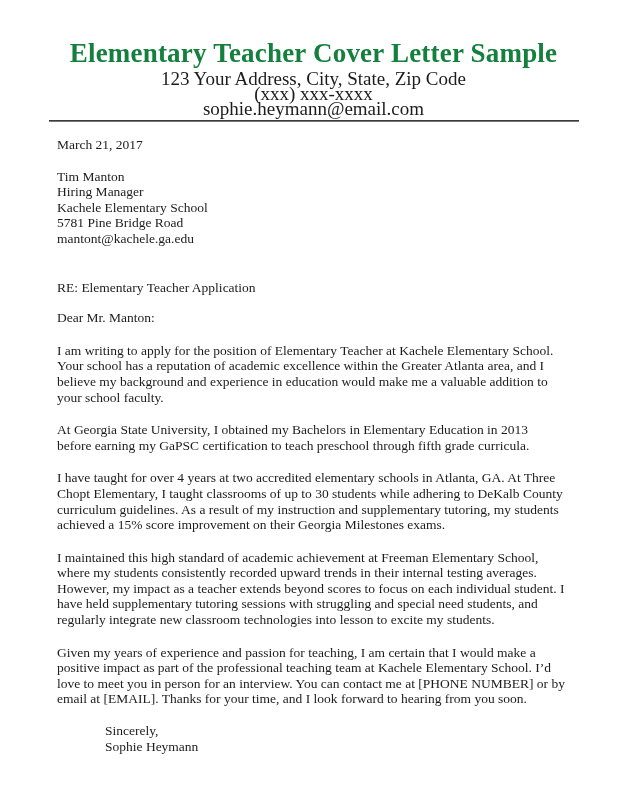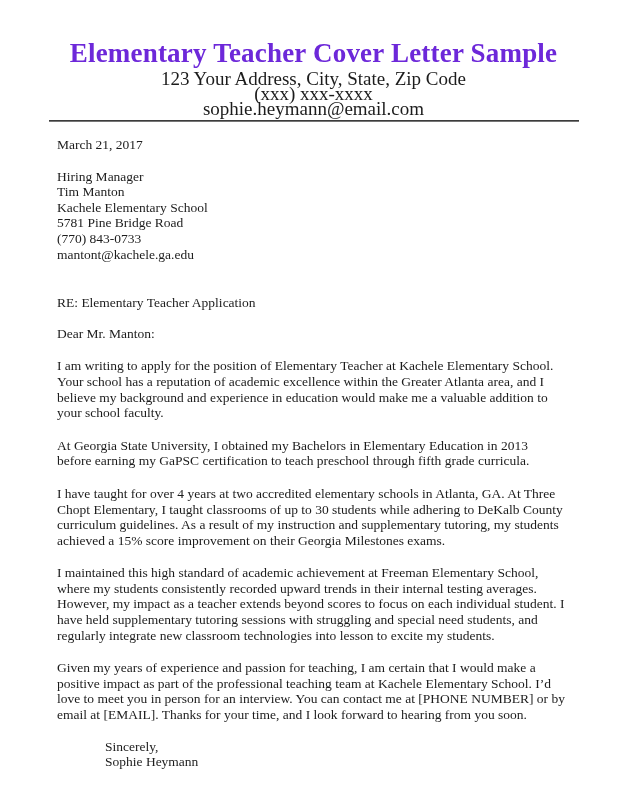--- a/index.html
+++ b/index.html
@@ -20,21 +20,21 @@
   }
   .letterhead {
     text-align: center;
     padding-top: 38px;
   }
   .letterhead-title {
     font-size: 27px;
     font-weight: bold;
     line-height: 30px;
     margin: 0;
-    color: #6d28d9;
+    color: #15803d;
     letter-spacing: 0.2px;
   }
   .letterhead-line {
     font-size: 19px;
     line-height: 15px;
     margin: 0;
   }
   .letterhead-line.first {
     margin-top: 3px;
   }
@@ -87,25 +87,24 @@
     <div class="letterhead-line">(xxx) xxx-xxxx</div>
     <div class="letterhead-line">sophie.heymann@email.com</div>
     <div class="header-divider"></div>
   </div>
 
   <div class="content">
 
     <div class="date-line">March 21, 2017</div>
 
     <div class="recipient-block">
+      <span class="recipient-line">Tim Manton</span>
       <span class="recipient-line">Hiring Manager</span>
-      <span class="recipient-line">Tim Manton</span>
       <span class="recipient-line">Kachele Elementary School</span>
       <span class="recipient-line">5781 Pine Bridge Road</span>
-      <span class="recipient-line">(770) 843-0733</span>
       <span class="recipient-line">mantont@kachele.ga.edu</span>
     </div>
 
     <div class="subject-line">RE: Elementary Teacher Application</div>
 
     <div class="salutation">Dear Mr. Manton:</div>
 
     <p class="body-paragraph">I am writing to apply for the position of Elementary Teacher at Kachele Elementary School. Your school has a reputation of academic excellence within the Greater Atlanta area, and I believe my background and experience in education would make me a valuable addition to your school faculty.</p>
     <p class="body-paragraph">At Georgia State University, I obtained my Bachelors in Elementary Education in 2013 before earning my GaPSC certification to teach preschool through fifth grade curricula.</p>
     <p class="body-paragraph">I have taught for over 4 years at two accredited elementary schools in Atlanta, GA. At Three Chopt Elementary, I taught classrooms of up to 30 students while adhering to DeKalb County curriculum guidelines. As a result of my instruction and supplementary tutoring, my students achieved a 15% score improvement on their Georgia Milestones exams.</p>

